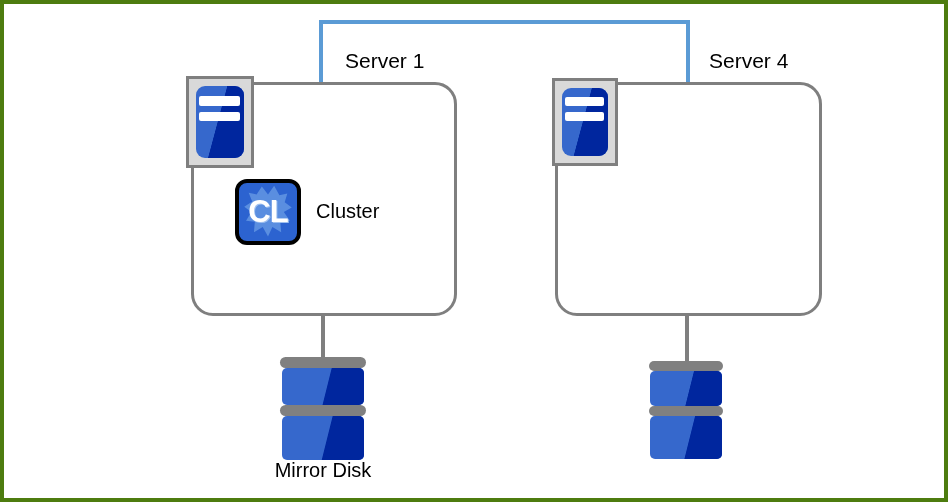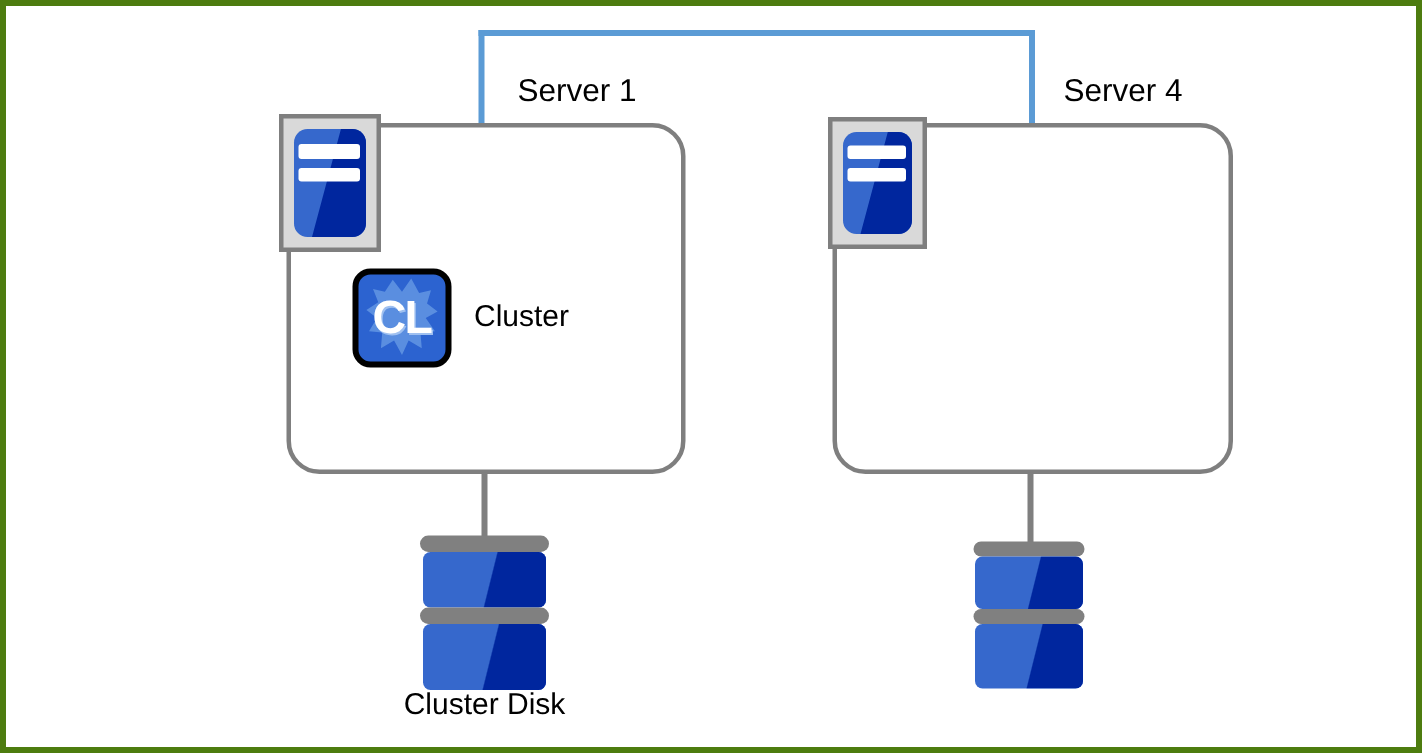--- a/index.html
+++ b/index.html
@@ -193,21 +193,21 @@
     <div class="platter-bar" style="top:0px; height:11px;"></div>
     <div class="platter-body" style="top:11px; height:37px;">
       <div class="shade"></div>
     </div>
     <div class="platter-bar" style="top:48px; height:11px;"></div>
     <div class="platter-body" style="top:59px; height:44px;">
       <div class="shade"></div>
     </div>
   </div>
 
-  <div class="disk-label" style="left:254px; top:455px; width:130px;">Cluster Disk</div>
+  <div class="disk-label" style="left:254px; top:455px; width:130px;">Mirror Disk</div>
 
   <div class="server-label" style="left:705px; top:46px;">Server 4</div>
 
   <div class="server-box" style="left:551px; top:78px; width:267px; height:234px;"></div>
 
   <div class="machine-icon" style="left:548px; top:74px; width:66px; height:88px;">
     <div class="face">
       <div class="shade"></div>
     </div>
     <div class="bar b1"></div>

